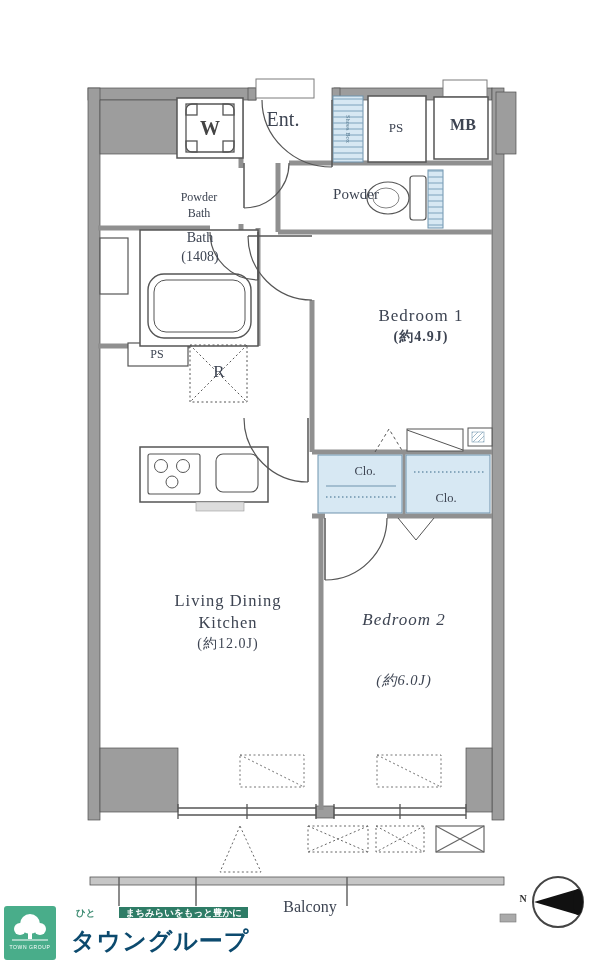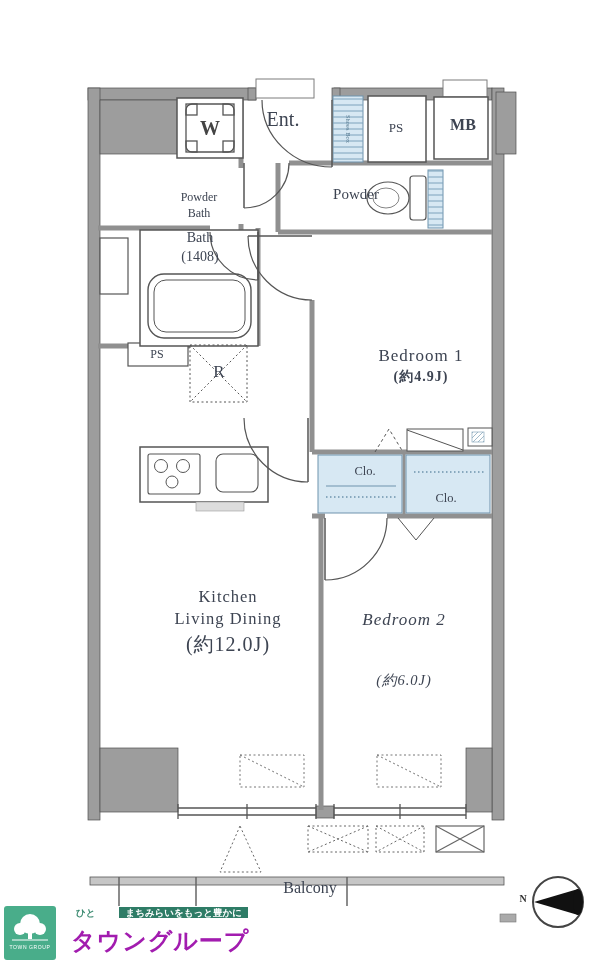--- a/index.html
+++ b/index.html
@@ -4,21 +4,21 @@
 <style>
   html,body{margin:0;padding:0;background:#ffffff;}
   #canvas{position:relative;width:610px;height:960px;background:#fff;overflow:hidden;
           font-family:"Liberation Serif", serif;}
   #planSvg{position:absolute;left:0;top:0;}
   .lbl{position:absolute;transform:translate(-50%,-50%);color:#3d4452;white-space:nowrap;
        text-align:center;line-height:1.35;z-index:5;}
   .lbl span{display:block;}
   .vtext{writing-mode:vertical-rl;font-size:6.5px;color:#55788f;letter-spacing:0;}
   .brand{position:absolute;left:71px;top:925px;font-family:"Liberation Sans",sans-serif;
-         font-weight:bold;font-size:24px;color:#a21caf;letter-spacing:1px;z-index:6;}
+         font-weight:bold;font-size:24px;color:#0c4a6e;letter-spacing:1px;z-index:6;}
   .tagline{position:absolute;left:76px;top:907px;font-family:"Liberation Sans",sans-serif;
            font-size:9.5px;color:#3a8a70;z-index:6;font-weight:bold;}
   .tagline .hl{background:#2e7c66;color:#ffffff;padding:0 6px;margin-left:24px;}
   .logoCaption{position:absolute;left:30px;top:944px;transform:translateX(-50%);
                font-family:"Liberation Sans",sans-serif;font-size:5px;color:#ffffff;
                letter-spacing:0.6px;z-index:7;}
   .nmark{position:absolute;left:523px;top:898px;transform:translate(-50%,-50%);
          font-weight:bold;font-size:10px;color:#333;z-index:6;}
 </style>
 </head>
@@ -237,35 +237,35 @@
     <span>Powder</span>
     <span>Bath</span>
   </div>
   <div class="lbl" style="left:356px;top:194px;font-size:15px;">Powder</div>
   <div class="lbl" style="left:200px;top:248px;font-size:14px;">
     <span>Bath</span>
     <span>(1408)</span>
   </div>
   <div class="lbl" style="left:157px;top:354px;font-size:12px;">PS</div>
   <div class="lbl" style="left:219px;top:372px;font-size:17px;">R</div>
-  <div class="lbl" style="left:421px;top:326px;font-size:17px;letter-spacing:1px;margin-top:40px;">
+  <div class="lbl" style="left:421px;top:326px;font-size:17px;letter-spacing:1px;">
     <span>Bedroom 1</span>
     <span style="font-size:14px;font-weight:bold;">(約4.9J)</span>
   </div>
   <div class="lbl" style="left:365px;top:471px;font-size:12.5px;">Clo.</div>
   <div class="lbl" style="left:446px;top:498px;font-size:12.5px;">Clo.</div>
   <div class="lbl" style="left:228px;top:622px;font-size:16.5px;letter-spacing:1px;">
+    <span>Living Dining</span>
     <span>Kitchen</span>
-    <span>Living Dining</span>
-    <span style="font-size:20px;">(約12.0J)</span>
+    <span style="font-size:14px;">(約12.0J)</span>
   </div>
   <div class="lbl" style="left:404px;top:650px;font-size:17px;letter-spacing:1px;font-style:italic;">
     <span>Bedroom 2</span>
     <span style="font-size:14.5px;margin-top:39px;">(約6.0J)</span>
   </div>
-  <div class="lbl" style="left:310px;top:888px;font-size:16px;text-align:right;">Balcony</div>
+  <div class="lbl" style="left:310px;top:907px;font-size:16px;text-align:right;">Balcony</div>
   <div class="nmark">N</div>
 
   <div class="logoCaption">TOWN GROUP</div>
   <div class="tagline"><span>ひと</span><span class="hl">まちみらいをもっと豊かに</span></div>
   <div class="brand">タウングループ</div>
 
 </div>
 
 </body></html>

